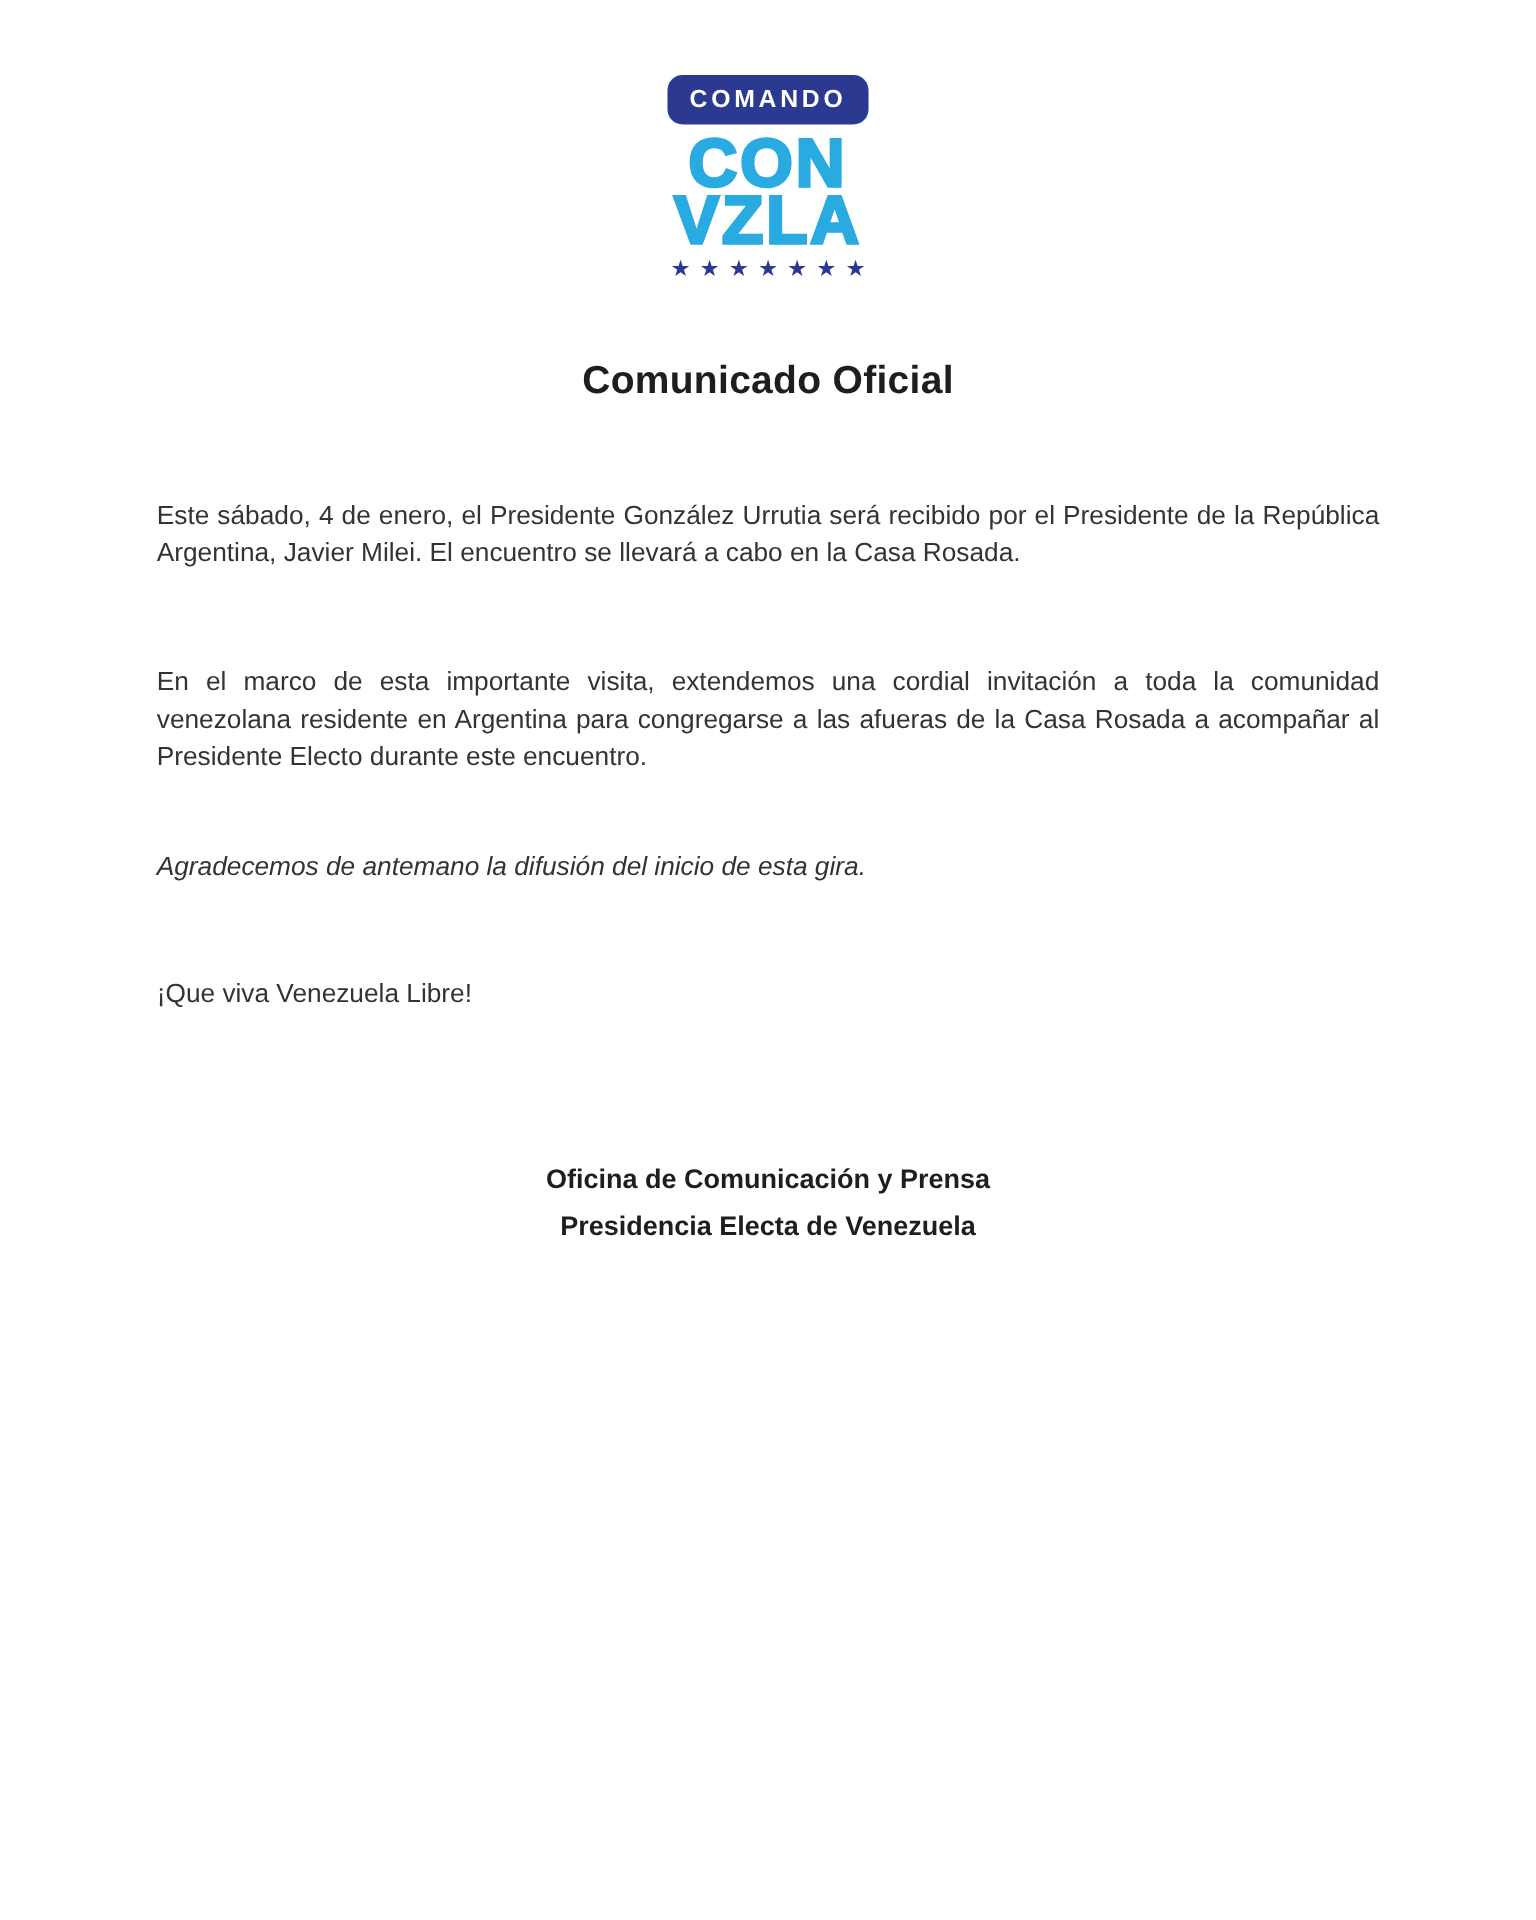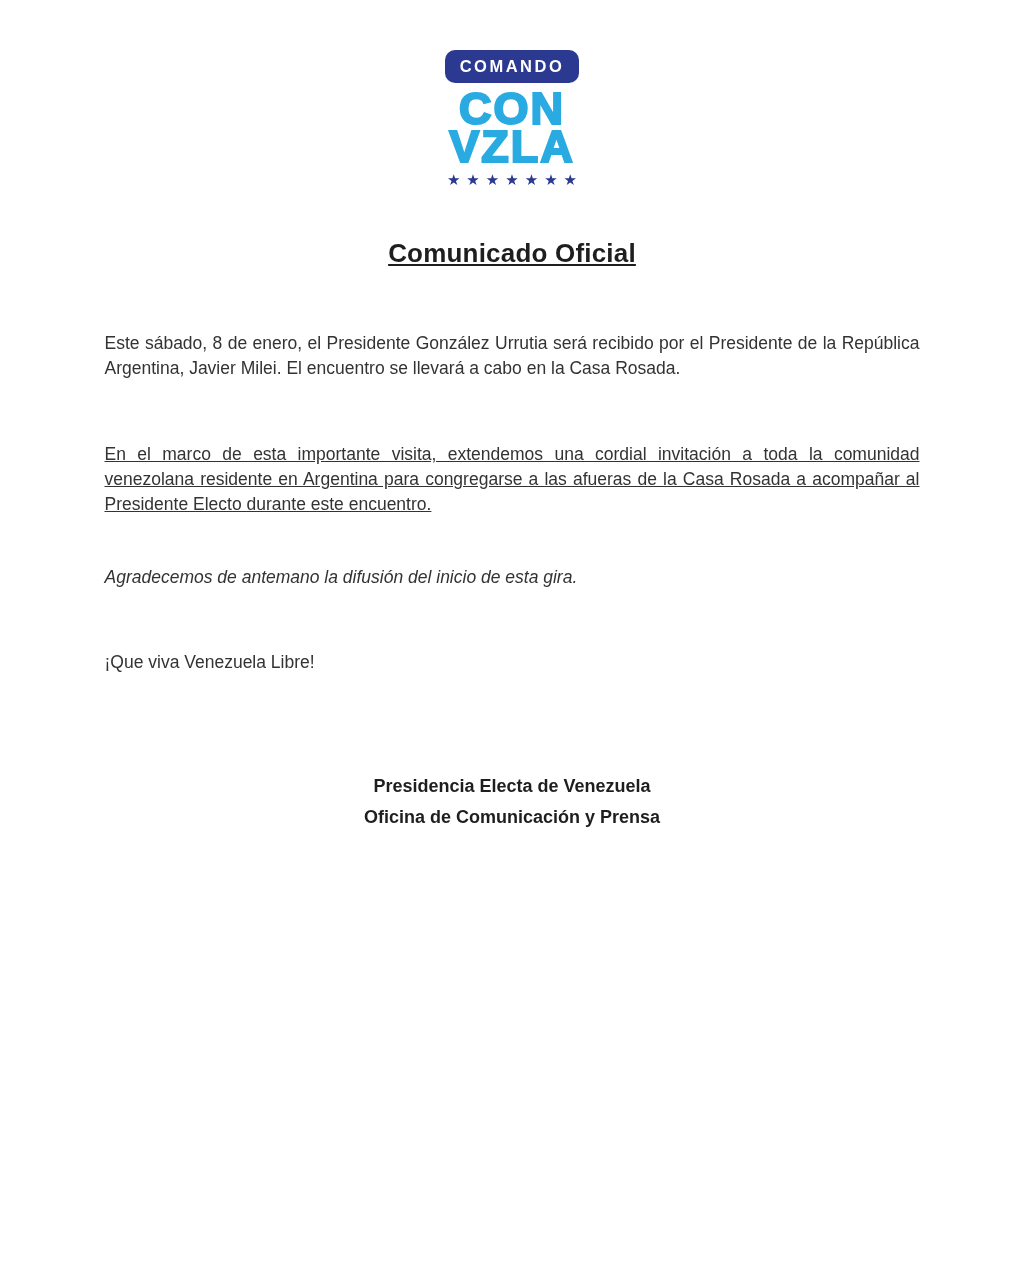--- a/index.html
+++ b/index.html
@@ -56,21 +56,20 @@
   }
 
   
   .doc-title {
     margin-top: 50px;
     text-align: center;
     font-size: 26px;
     font-weight: bold;
     color: #1e1e1e;
     letter-spacing: 0.2px;
-    text-decoration: underline;
   }
   .doc-subtitle {
     margin-top: 66px;
     text-align: center;
     font-size: 17.5px;
     font-weight: bold;
     color: #1e1e1e;
   }
 
   
@@ -81,21 +80,21 @@
     font-size: 17.5px;
     line-height: 25px;
   }
   .content p {
     text-align: justify;
     text-justify: inter-word;
   }
   .content p.single { text-align: left; }
   .para-1 { margin-top: 57px; }
   .para-2 { margin-top: 62px; }
-  .para-3 { margin-top: 61px; text-decoration: underline; }
+  .para-3 { margin-top: 61px; }
   .para-4 { margin-top: 48px; font-style: italic; }
   .para-5 { margin-top: 60px; }
 
   
   .footer {
     margin-top: 96px;
     text-align: center;
     color: #1e1e1e;
     font-size: 18px;
     line-height: 31px;
@@ -113,24 +112,24 @@
     </div>
     <div class="logo-word first">CON</div>
     <div class="logo-word">VZLA</div>
     <div class="logo-stars">★★★★★★★</div>
   </div>
 
   <h1 class="doc-title">Comunicado Oficial</h1>
 
 
   <div class="content">
-    <p class="para-2">Este sábado, 8 de enero, el Presidente González Urrutia será recibido por el Presidente de la República Argentina, Javier Milei. El encuentro se llevará a cabo en la Casa Rosada.</p>
+    <p class="para-2">Este sábado, 4 de enero, el Presidente González Urrutia será recibido por el Presidente de la República Argentina, Javier Milei. El encuentro se llevará a cabo en la Casa Rosada.</p>
     <p class="para-3">En el marco de esta importante visita, extendemos una cordial invitación a toda la comunidad venezolana residente en Argentina para congregarse a las afueras de la Casa Rosada a acompañar al Presidente Electo durante este encuentro.</p>
     <p class="para-4 single">Agradecemos de antemano la difusión del inicio de esta gira.</p>
     <p class="para-5 single">¡Que viva Venezuela Libre!</p>
   </div>
 
   <div class="footer">
+    <div class="bold">Oficina de Comunicación y Prensa</div>
     <div class="bold">Presidencia Electa de Venezuela</div>
-    <div class="bold">Oficina de Comunicación y Prensa</div>
   </div>
 
 </div>
 
 </body></html>

